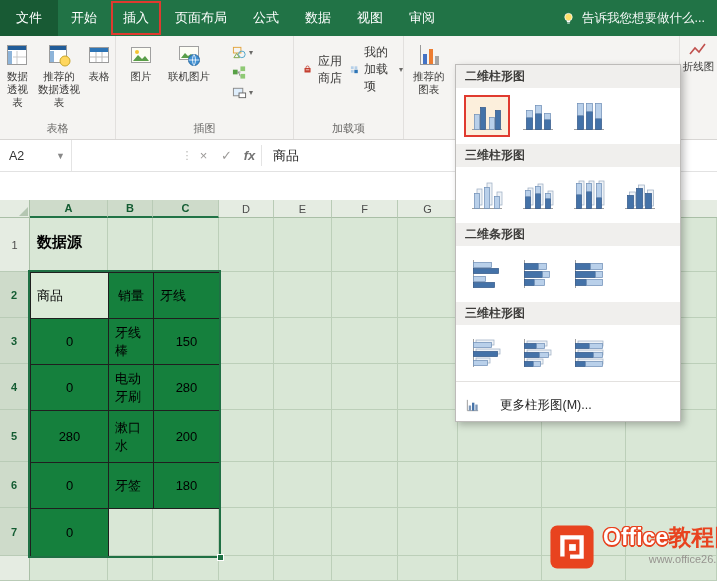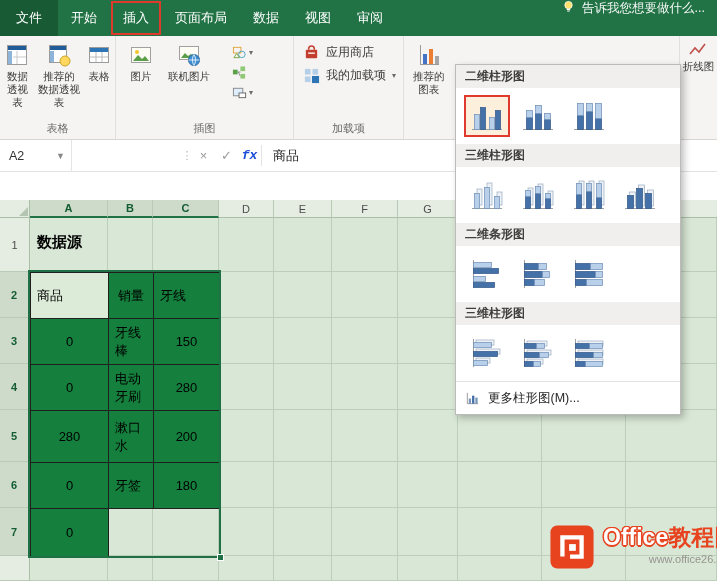--- a/index.html
+++ b/index.html
@@ -4,50 +4,50 @@
 <style>
   * { margin:0; padding:0; box-sizing:border-box; }
   body { background:#e8e8e8; font-family:"Liberation Sans","DejaVu Sans",sans-serif; }
   .screen { position:relative; width:717px; height:581px; background:#fff; overflow:hidden; }
 
   
   .tabbar { position:absolute; left:0; top:0; width:100%; height:36px; background:#217346; display:flex; align-items:stretch; }
   .tab { display:flex; align-items:center; padding:0 13px; color:#fff; font-size:13px; white-space:nowrap; }
   .tab-file { background:#185a34; padding:0 16px; }
   .tab-annotated { outline:2px solid #e03a2f; outline-offset:-3px; }
-  .tellme { margin-left:auto; display:flex; align-items:flex-start; gap:7px; padding-right:12px; color:rgba(255,255,255,.95); font-size:12.5px; white-space:nowrap; }
+  .tellme { margin-left:auto; display:flex; align-items:center; gap:7px; padding-right:12px; color:rgba(255,255,255,.95); font-size:12.5px; white-space:nowrap; }
 
   
   .ribbon { position:absolute; top:36px; left:0; width:100%; height:104px; background:#f5f4f2; border-bottom:1px solid #d8d6d4; }
   .rgroup { position:absolute; top:0; height:103px; border-right:1px solid #e2e0de; }
   .g1 { left:0; width:116px; } .g2 { left:116px; width:178px; } .g3 { left:294px; width:110px; }
   .g4 { left:404px; width:276px; } .g5 { left:680px; width:37px; border-right:none; }
   .glabel { position:absolute; bottom:3px; left:0; right:0; text-align:center; font-size:11px; color:#6b6a68; }
   .gbody { display:flex; padding:4px 3px 0; gap:3px; }
   .bigbtn { display:flex; flex-direction:column; align-items:center; padding-top:2px; }
   .ic26 { width:26px; height:26px; } .ic18 { width:17px; height:17px; } .ic16 { width:15px; height:15px; }
   .blabel { white-space:pre-line; font-size:10.5px; line-height:13px; color:#3b3a39; text-align:center; margin-top:2px; }
   .minicol { display:flex; flex-direction:column; gap:5px; padding-top:5px; margin-left:8px; }
   .minib { display:flex; align-items:center; gap:2px; }
   .caret { font-size:8px; color:#6b6a68; line-height:8px; }
-  .addins { display:flex; flex-direction:column; gap:6px; padding:8px 0 0 9px; }
+  .addins { display:flex; flex-direction:row; gap:6px; padding:8px 0 0 9px; }
   .addin-row { display:flex; align-items:center; gap:6px; font-size:12px; color:#3b3a39; }
   .minirow { position:absolute; left:506px; top:39px; display:flex; gap:4px; align-items:center; }
   .minibtn { display:flex; align-items:center; gap:1px; padding:2px 2px; }
   .minibtn.pressed { background:#d8d8d8; outline:1px solid #ababab; }
   .spark { display:flex; flex-direction:column; align-items:center; gap:3px; padding-top:7px; font-size:10.5px; color:#3b3a39; }
 
   
   .fxbar { position:absolute; top:140px; left:0; width:100%; height:32px; background:#fff; border-bottom:1px solid #e2e2e2; display:flex; align-items:stretch; }
   .namebox { width:72px; display:flex; align-items:center; padding-left:9px; border-right:1px solid #e4e4e4; font-size:12.5px; color:#333; }
   .nbcaret { margin-left:auto; padding-right:6px; color:#888; font-size:9px; }
   .nbspace { width:110px; }
   .dots { width:10px; display:flex; align-items:center; justify-content:center; color:#b9b7b5; font-size:11px; }
   .fxbtn { width:23px; display:flex; align-items:center; justify-content:center; color:#9c9a98; font-size:13px; }
-  .fxbtn.fxi { font-style:italic; font-weight:bold; font-family:Liberation Mono, monospace; color:#1d4ed8; }
+  .fxbtn.fxi { font-style:italic; font-weight:bold; font-family:Liberation Sans, sans-serif; color:#737373; }
   .fxsep { width:1px; background:#e4e4e4; margin:5px 0; }
   .fxval { display:flex; align-items:center; padding-left:11px; font-size:13px; color:#222; }
   .fxgap { position:absolute; top:172px; left:0; width:100%; height:28px; background:#fff; }
 
   
   .sheet { position:absolute; top:200px; left:0; width:717px; height:381px; background:#d9e7d6; overflow:hidden; }
   .chead { display:flex; height:18px; }
   .corner { width:30px; background:#e5ece2; border-right:1px solid #a9bfa6; border-bottom:1px solid #a9bfa6; position:relative; }
   .corner::after { content:""; position:absolute; right:1px; bottom:1px; border-left:9px solid transparent; border-bottom:9px solid #b4c6b1; }
   .ch { display:flex; align-items:center; justify-content:center; font-size:11px; color:#4b4b4b; background:#e5ece2; border-right:1px solid #b9cbb6; border-bottom:1px solid #a9bfa6; }
@@ -70,41 +70,42 @@
   .chartmenu { position:absolute; left:455px; top:64px; width:226px; background:#fff; border:1px solid #bdbbb9; box-shadow:3px 3px 7px rgba(0,0,0,.25); z-index:5; }
   .csec { background:#f0efed; padding:3px 9px; font-size:12px; font-weight:bold; color:#3f3e3c; }
   .crow { display:flex; gap:5px; padding:7px 8px; }
   .citem { width:46px; height:42px; display:flex; align-items:center; justify-content:center; background:#fff; border:1px solid transparent; }
   .citem.selected { border:2px solid #e03a2f; background:#fcefdc; }
   .cicon { width:34px; height:30px; }
   .cicon .ax { stroke:#a0a0a0; stroke-width:1; }
   .cicon .f1 { fill:#b9d0ea; stroke:#7191b8; stroke-width:.75; }
   .cicon .f2 { fill:#4472a8; stroke:#34598a; stroke-width:.75; }
   .cicon .f3 { fill:#eef2f7; stroke:#9fb0c4; stroke-width:.75; }
-  .cmore { display:flex; align-items:center; gap:8px; padding:8px 9px 7px; font-size:12.5px; color:#262626; border-top:1px solid #e3e1df; }
+  .cmore { display:flex; align-items:center; gap:20px; padding:15px 9px 7px; font-size:12.5px; color:#262626; border-top:1px solid #e3e1df; }
 
   
   .watermark { position:absolute; left:549px; top:524px; display:flex; align-items:flex-start; gap:8px; z-index:4; }
   .wicon { width:46px; height:46px; }
   .wtext { display:flex; flex-direction:column; align-items:flex-end; }
   .wbrand { font-size:23px; font-weight:bold; line-height:27px; white-space:nowrap; }
   .wb-en { color:#fff; text-shadow:-1.5px 0 #e8431f,1.5px 0 #e8431f,0 -1.5px #e8431f,0 1.5px #e8431f,-1px -1px #e8431f,1px 1px #e8431f,-1px 1px #e8431f,1px -1px #e8431f; }
   .wb-cn { color:#e8431f; }
   .wurl { font-size:11px; color:#96948f; margin-top:2px; }
 </style>
 </head>
 <body>
 
 <div class="screen">
 
   <div class="tabbar">
     <div class="tab tab-file">文件</div>
     <div class="tab">开始</div>
     <div class="tab tab-annotated">插入</div>
     <div class="tab">页面布局</div>
+    <div class="tab">公式</div>
     <div class="tab">数据</div>
     <div class="tab">视图</div>
     <div class="tab">审阅</div>
     <div class="tellme">
       <svg width="13" height="13" viewBox="0 0 14 14">
           <circle cx="7" cy="5.5" r="4" fill="#ffe06a" stroke="#fff" stroke-width="0.8"></circle>
           <rect x="5.2" y="9.6" width="3.6" height="1.3" fill="#fff"></rect>
           <rect x="5.6" y="11.4" width="2.8" height="1" fill="#fff"></rect>
         </svg>
       <span>告诉我您想要做什么...</span>

